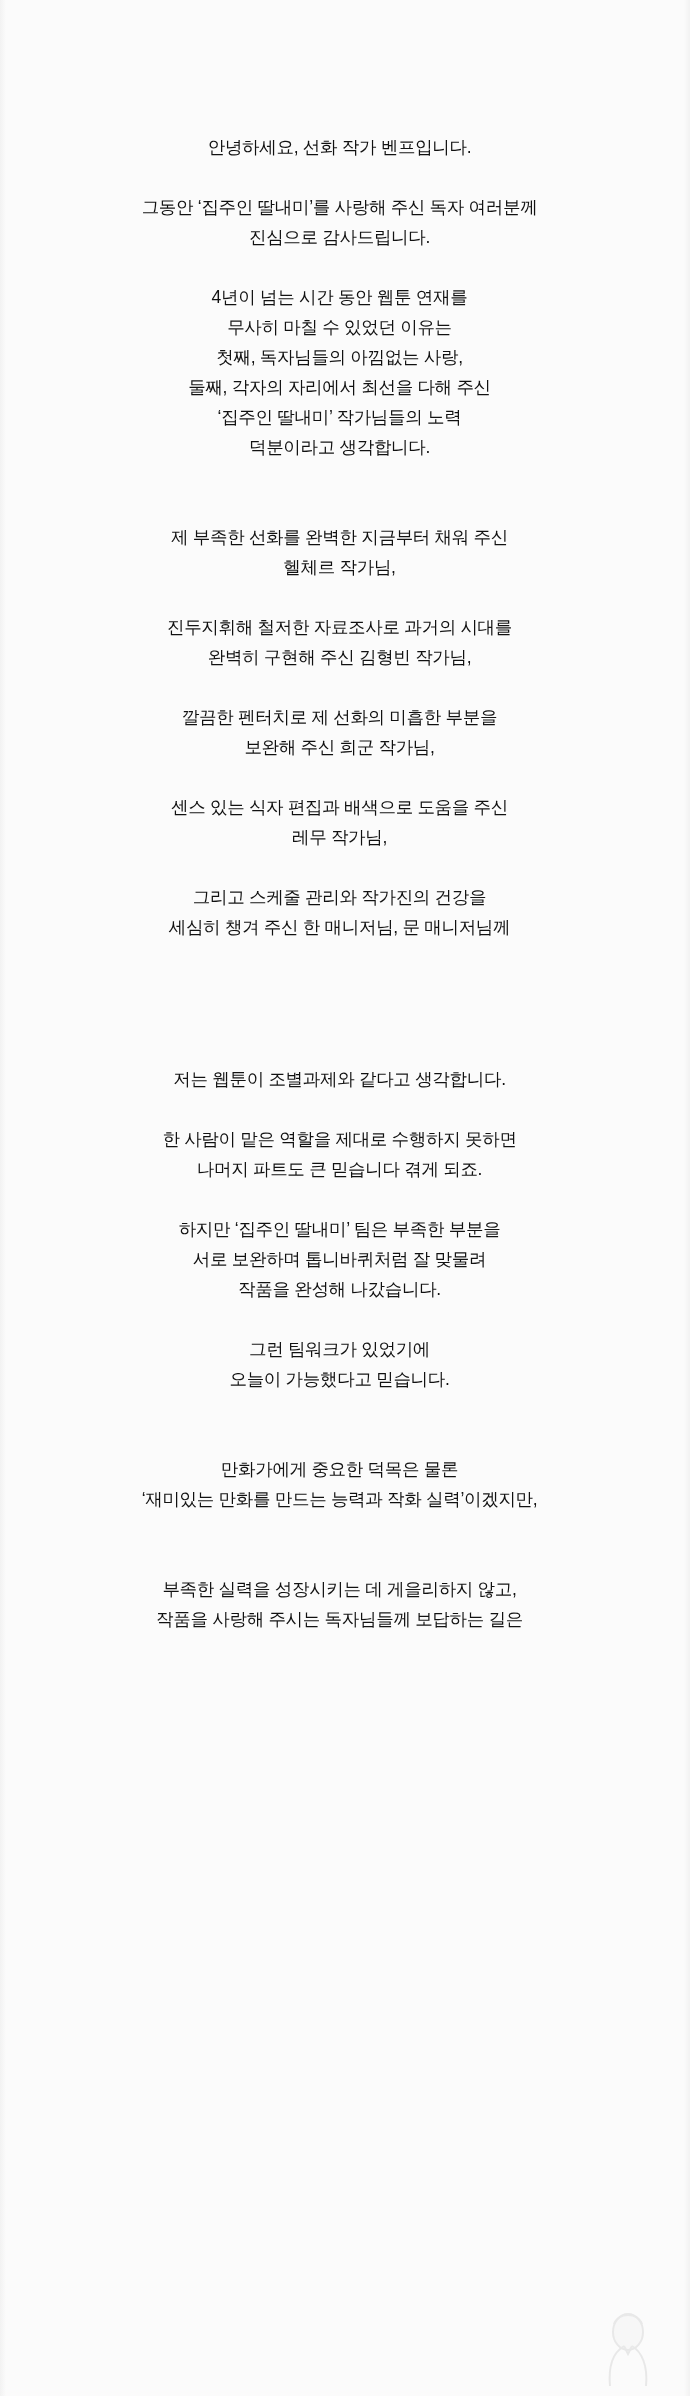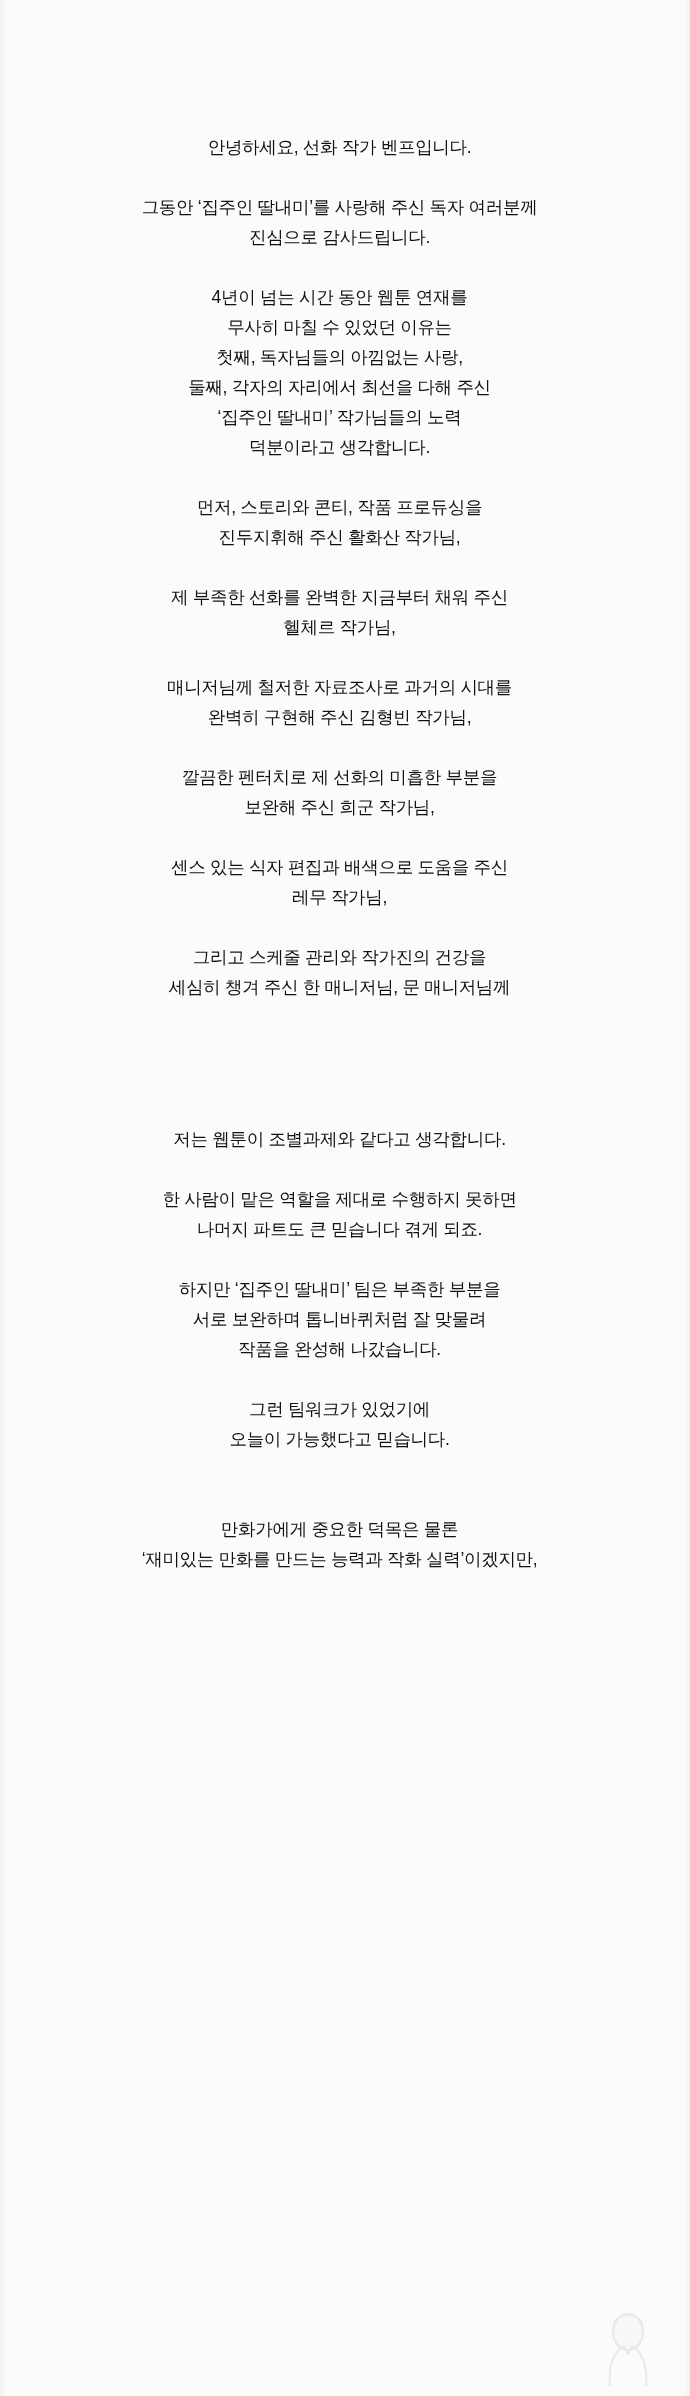--- a/index.html
+++ b/index.html
@@ -78,29 +78,27 @@
     <div class="gap-md"></div>
 
     <p class="para">4년이 넘는 시간 동안 웹툰 연재를
 무사히 마칠 수 있었던 이유는
 첫째, 독자님들의 아낌없는 사랑,
 둘째, 각자의 자리에서 최선을 다해 주신
 ‘집주인 딸내미’ 작가님들의 노력
 덕분이라고 생각합니다.</p>
     <div class="gap-md"></div>
 
-    <p class="para">먼저, 스토리와 콘티, 작품 프로듀싱을
-진두지휘해 주신 활화산 작가님,</p>
     <div class="gap-md"></div>
 
     <p class="para">제 부족한 선화를 완벽한 지금부터 채워 주신
 헬체르 작가님,</p>
     <div class="gap-md"></div>
 
-    <p class="para">매니저님께 철저한 자료조사로 과거의 시대를
+    <p class="para">진두지휘해 철저한 자료조사로 과거의 시대를
 완벽히 구현해 주신 김형빈 작가님,</p>
     <div class="gap-md"></div>
 
     <p class="para">깔끔한 펜터치로 제 선화의 미흡한 부분을
 보완해 주신 희군 작가님,</p>
     <div class="gap-md"></div>
 
     <p class="para">센스 있는 식자 편집과 배색으로 도움을 주신
 레무 작가님,</p>
     <div class="gap-md"></div>
@@ -130,20 +128,22 @@
     <div class="gap-md"></div>
 
     <div class="gap-md"></div>
 
     <p class="para">만화가에게 중요한 덕목은 물론
 ‘재미있는 만화를 만드는 능력과 작화 실력’이겠지만,</p>
     <div class="gap-md"></div>
 
     <div class="gap-md"></div>
 
+    <p class="para">부족한 실력을 성장시키는 데 게을리하지 않고,
+작품을 사랑해 주시는 독자님들께 보답하는 길은</p>
 
   </div>
 
   <div class="watermark">
     <svg width="96" height="96" viewBox="0 0 96 96" aria-hidden="true">
       <g fill="none" stroke="#8a8a8a" stroke-width="2">
         <path d="M30 92 C28 70, 34 58, 44 52"></path>
         <path d="M66 92 C68 72, 62 58, 52 52"></path>
         <ellipse cx="48" cy="38" rx="15" ry="18"></ellipse>
         <path d="M34 30 C38 18, 58 18, 62 30"></path>

